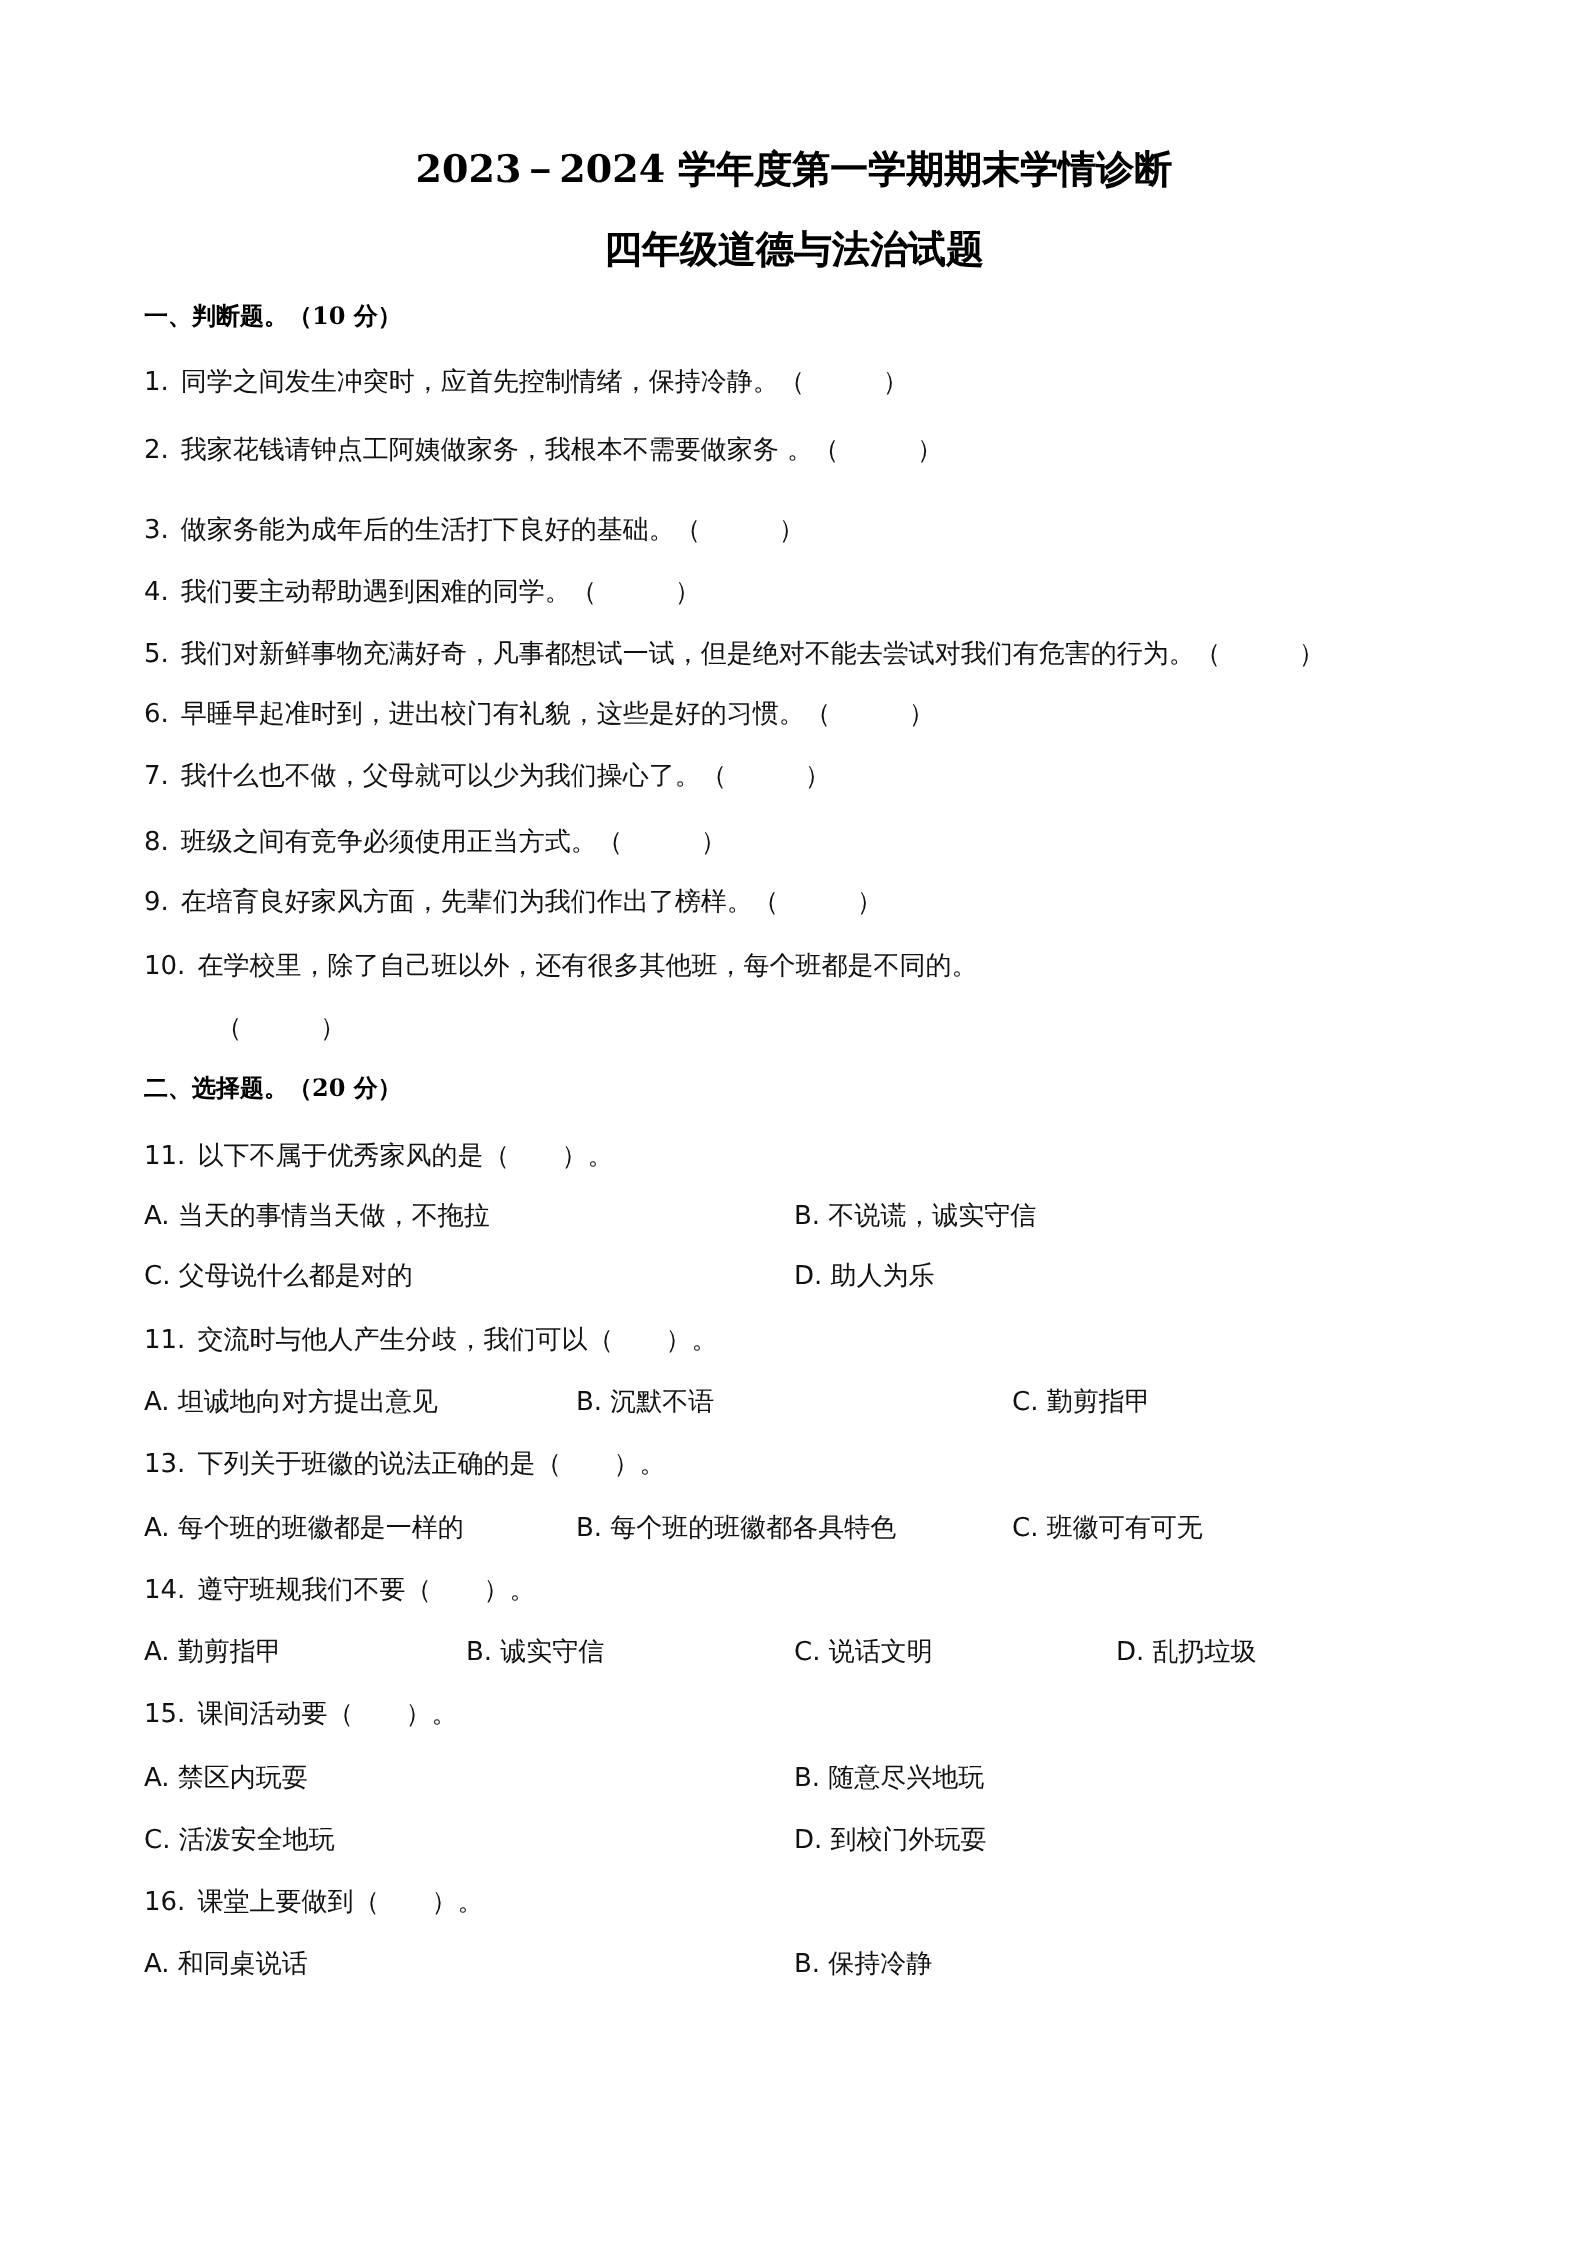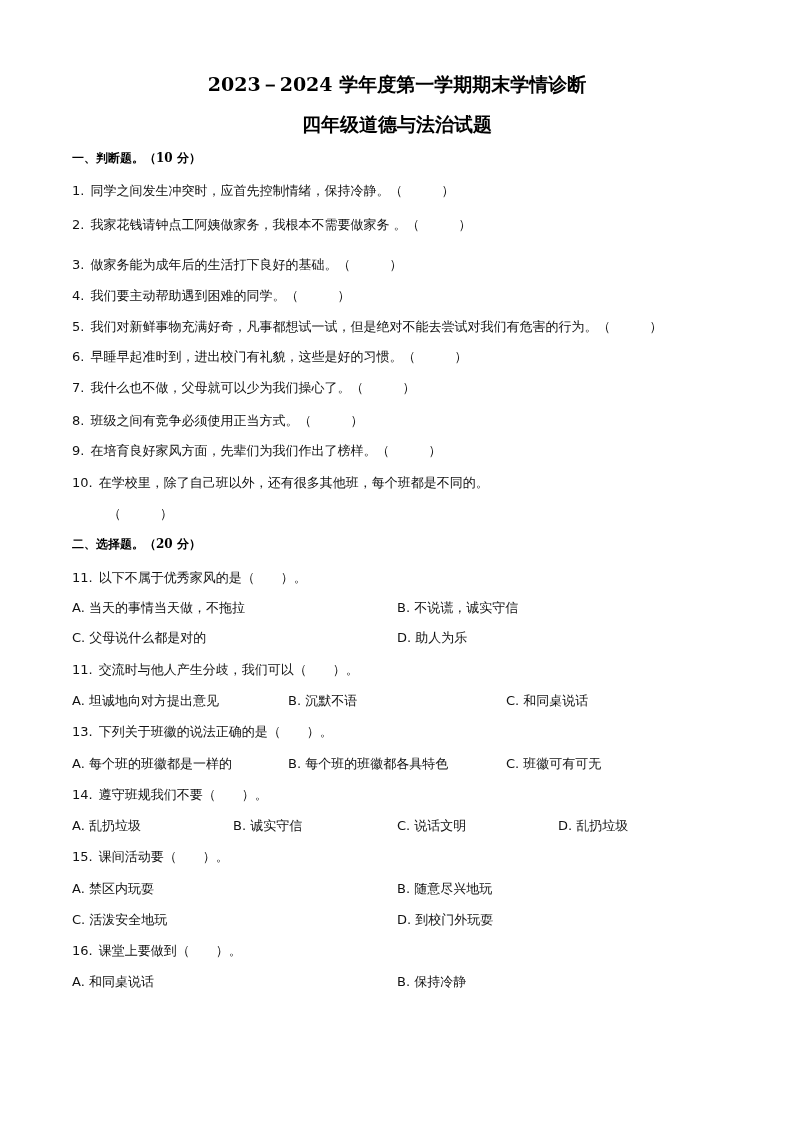--- a/index.html
+++ b/index.html
@@ -63,33 +63,33 @@
   <div class="line" style="left:72px; top:599px;">A. 当天的事情当天做，不拖拉</div>
   <div class="line" style="left:397px; top:599px;">B. 不说谎，诚实守信</div>
   <div class="line" style="left:72px; top:629px;">C. 父母说什么都是对的</div>
   <div class="line" style="left:397px; top:629px;">D. 助人为乐</div>
 
   <div class="line" style="left:72px; top:661px;">
     <span class="num">11.</span><span>交流时与他人产生分歧，我们可以（　　）。</span>
   </div>
   <div class="line" style="left:72px; top:692px;">A. 坦诚地向对方提出意见</div>
   <div class="line" style="left:288px; top:692px;">B. 沉默不语</div>
-  <div class="line" style="left:506px; top:692px;">C. 和同桌说话</div>
+  <div class="line" style="left:506px; top:692px;">C. 勤剪指甲</div>
 
   <div class="line" style="left:72px; top:723px;">
     <span class="num">13.</span><span>下列关于班徽的说法正确的是（　　）。</span>
   </div>
   <div class="line" style="left:72px; top:755px;">A. 每个班的班徽都是一样的</div>
   <div class="line" style="left:288px; top:755px;">B. 每个班的班徽都各具特色</div>
   <div class="line" style="left:506px; top:755px;">C. 班徽可有可无</div>
 
   <div class="line" style="left:72px; top:786px;">
     <span class="num">14.</span><span>遵守班规我们不要（　　）。</span>
   </div>
-  <div class="line" style="left:72px; top:817px;">A. 乱扔垃圾</div>
+  <div class="line" style="left:72px; top:817px;">A. 勤剪指甲</div>
   <div class="line" style="left:233px; top:817px;">B. 诚实守信</div>
   <div class="line" style="left:397px; top:817px;">C. 说话文明</div>
   <div class="line" style="left:558px; top:817px;">D. 乱扔垃圾</div>
 
   <div class="line" style="left:72px; top:848px;">
     <span class="num">15.</span><span>课间活动要（　　）。</span>
   </div>
   <div class="line" style="left:72px; top:880px;">A. 禁区内玩耍</div>
   <div class="line" style="left:397px; top:880px;">B. 随意尽兴地玩</div>
   <div class="line" style="left:72px; top:911px;">C. 活泼安全地玩</div>

